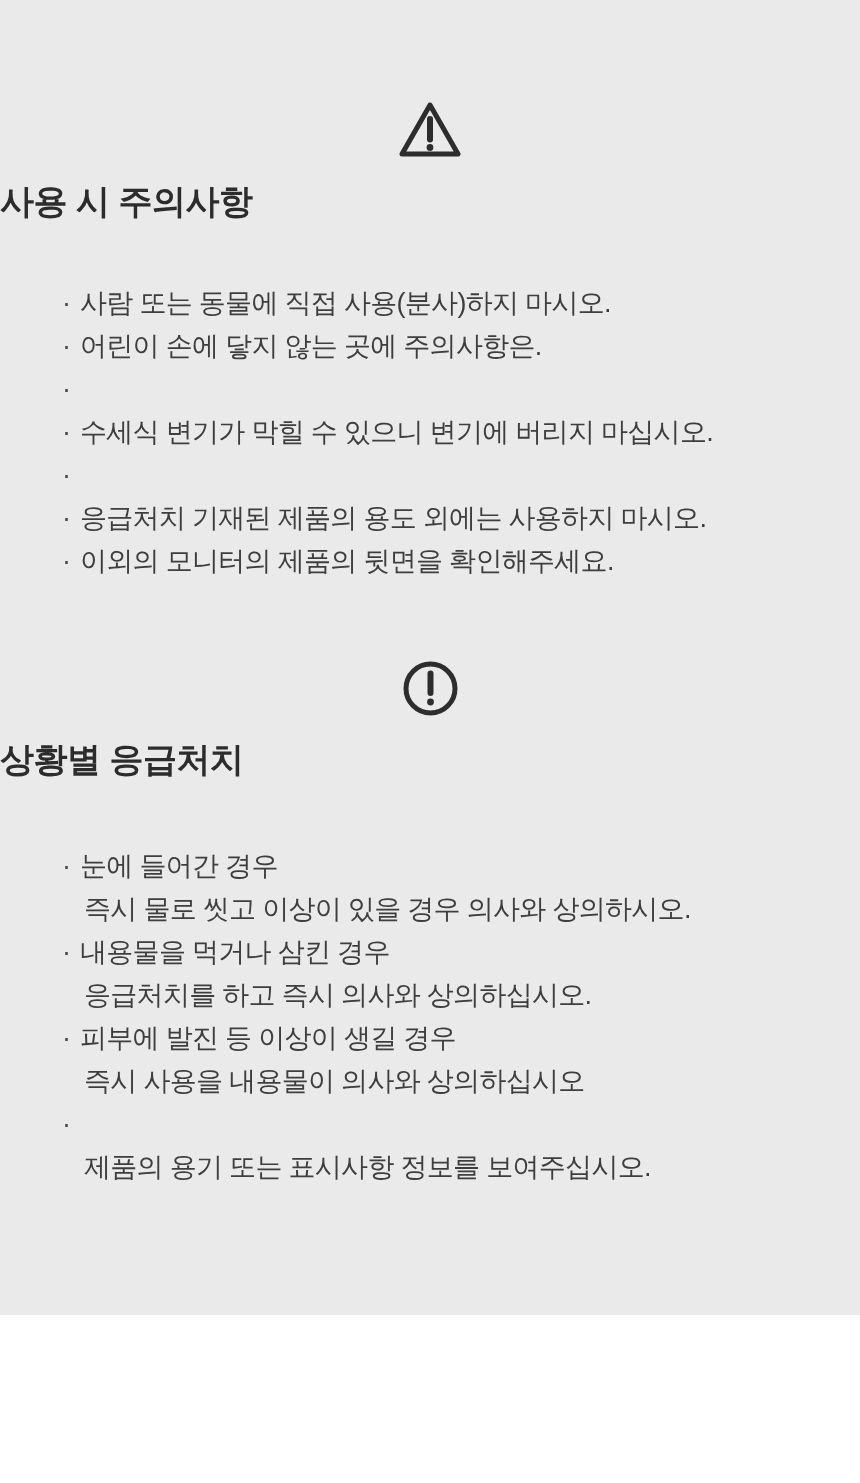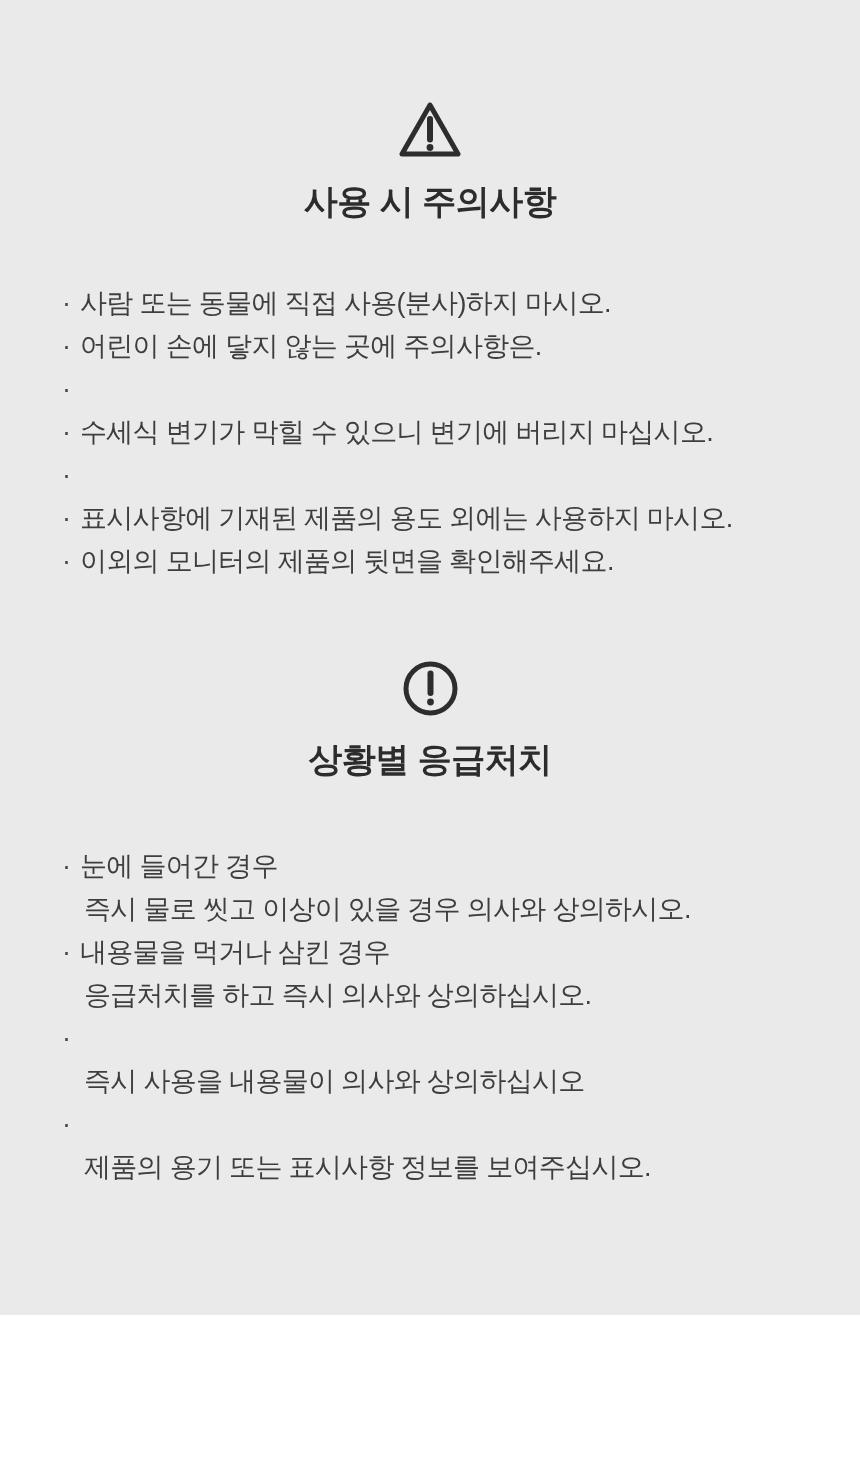--- a/index.html
+++ b/index.html
@@ -24,21 +24,20 @@
   }
   .icon-wrap {
     display: block;
     margin: 0 auto;
     text-align: center;
   }
   .icon-wrap.triangle { padding-top: 101px; height: 159px; }
   .icon-wrap.circle   { margin-top: 77px; height: 57px; }
   .section-title {
     margin: 23px 0 0 0;
-    text-align: center;
     font-size: 34px;
     line-height: 38px;
     font-weight: 700;
     color: #2c2c2c;
     letter-spacing: -0.5px;
   }
   ul.notice-list {
     list-style: none;
     margin: 0;
     padding: 0 40px 0 62px;
@@ -104,21 +103,21 @@
           </div>
         </li>
         <li>
           <div class="line-main">
             <span class="bullet">·</span>
           </div>
         </li>
         <li>
           <div class="line-main">
             <span class="bullet">·</span>
-            <span>표시사항에 기재된 제품의 용도 외에는 사용하지 마시오.</span>
+            <span>응급처치 기재된 제품의 용도 외에는 사용하지 마시오.</span>
           </div>
         </li>
         <li>
           <div class="line-main">
             <span class="bullet">·</span>
             <span>이외의 모니터의 제품의 뒷면을 확인해주세요.</span>
           </div>
         </li>
       </ul>
     </section>
@@ -144,20 +143,21 @@
         <li>
           <div class="line-main">
             <span class="bullet">·</span>
             <span>내용물을 먹거나 삼킨 경우</span>
           </div>
           <div class="line-sub">응급처치를 하고 즉시 의사와 상의하십시오.</div>
         </li>
         <li>
           <div class="line-main">
             <span class="bullet">·</span>
+            <span>피부에 발진 등 이상이 생길 경우</span>
           </div>
           <div class="line-sub">즉시 사용을 내용물이 의사와 상의하십시오</div>
         </li>
         <li>
           <div class="line-main">
             <span class="bullet">·</span>
           </div>
           <div class="line-sub">제품의 용기 또는 표시사항 정보를 보여주십시오.</div>
         </li>
       </ul>

